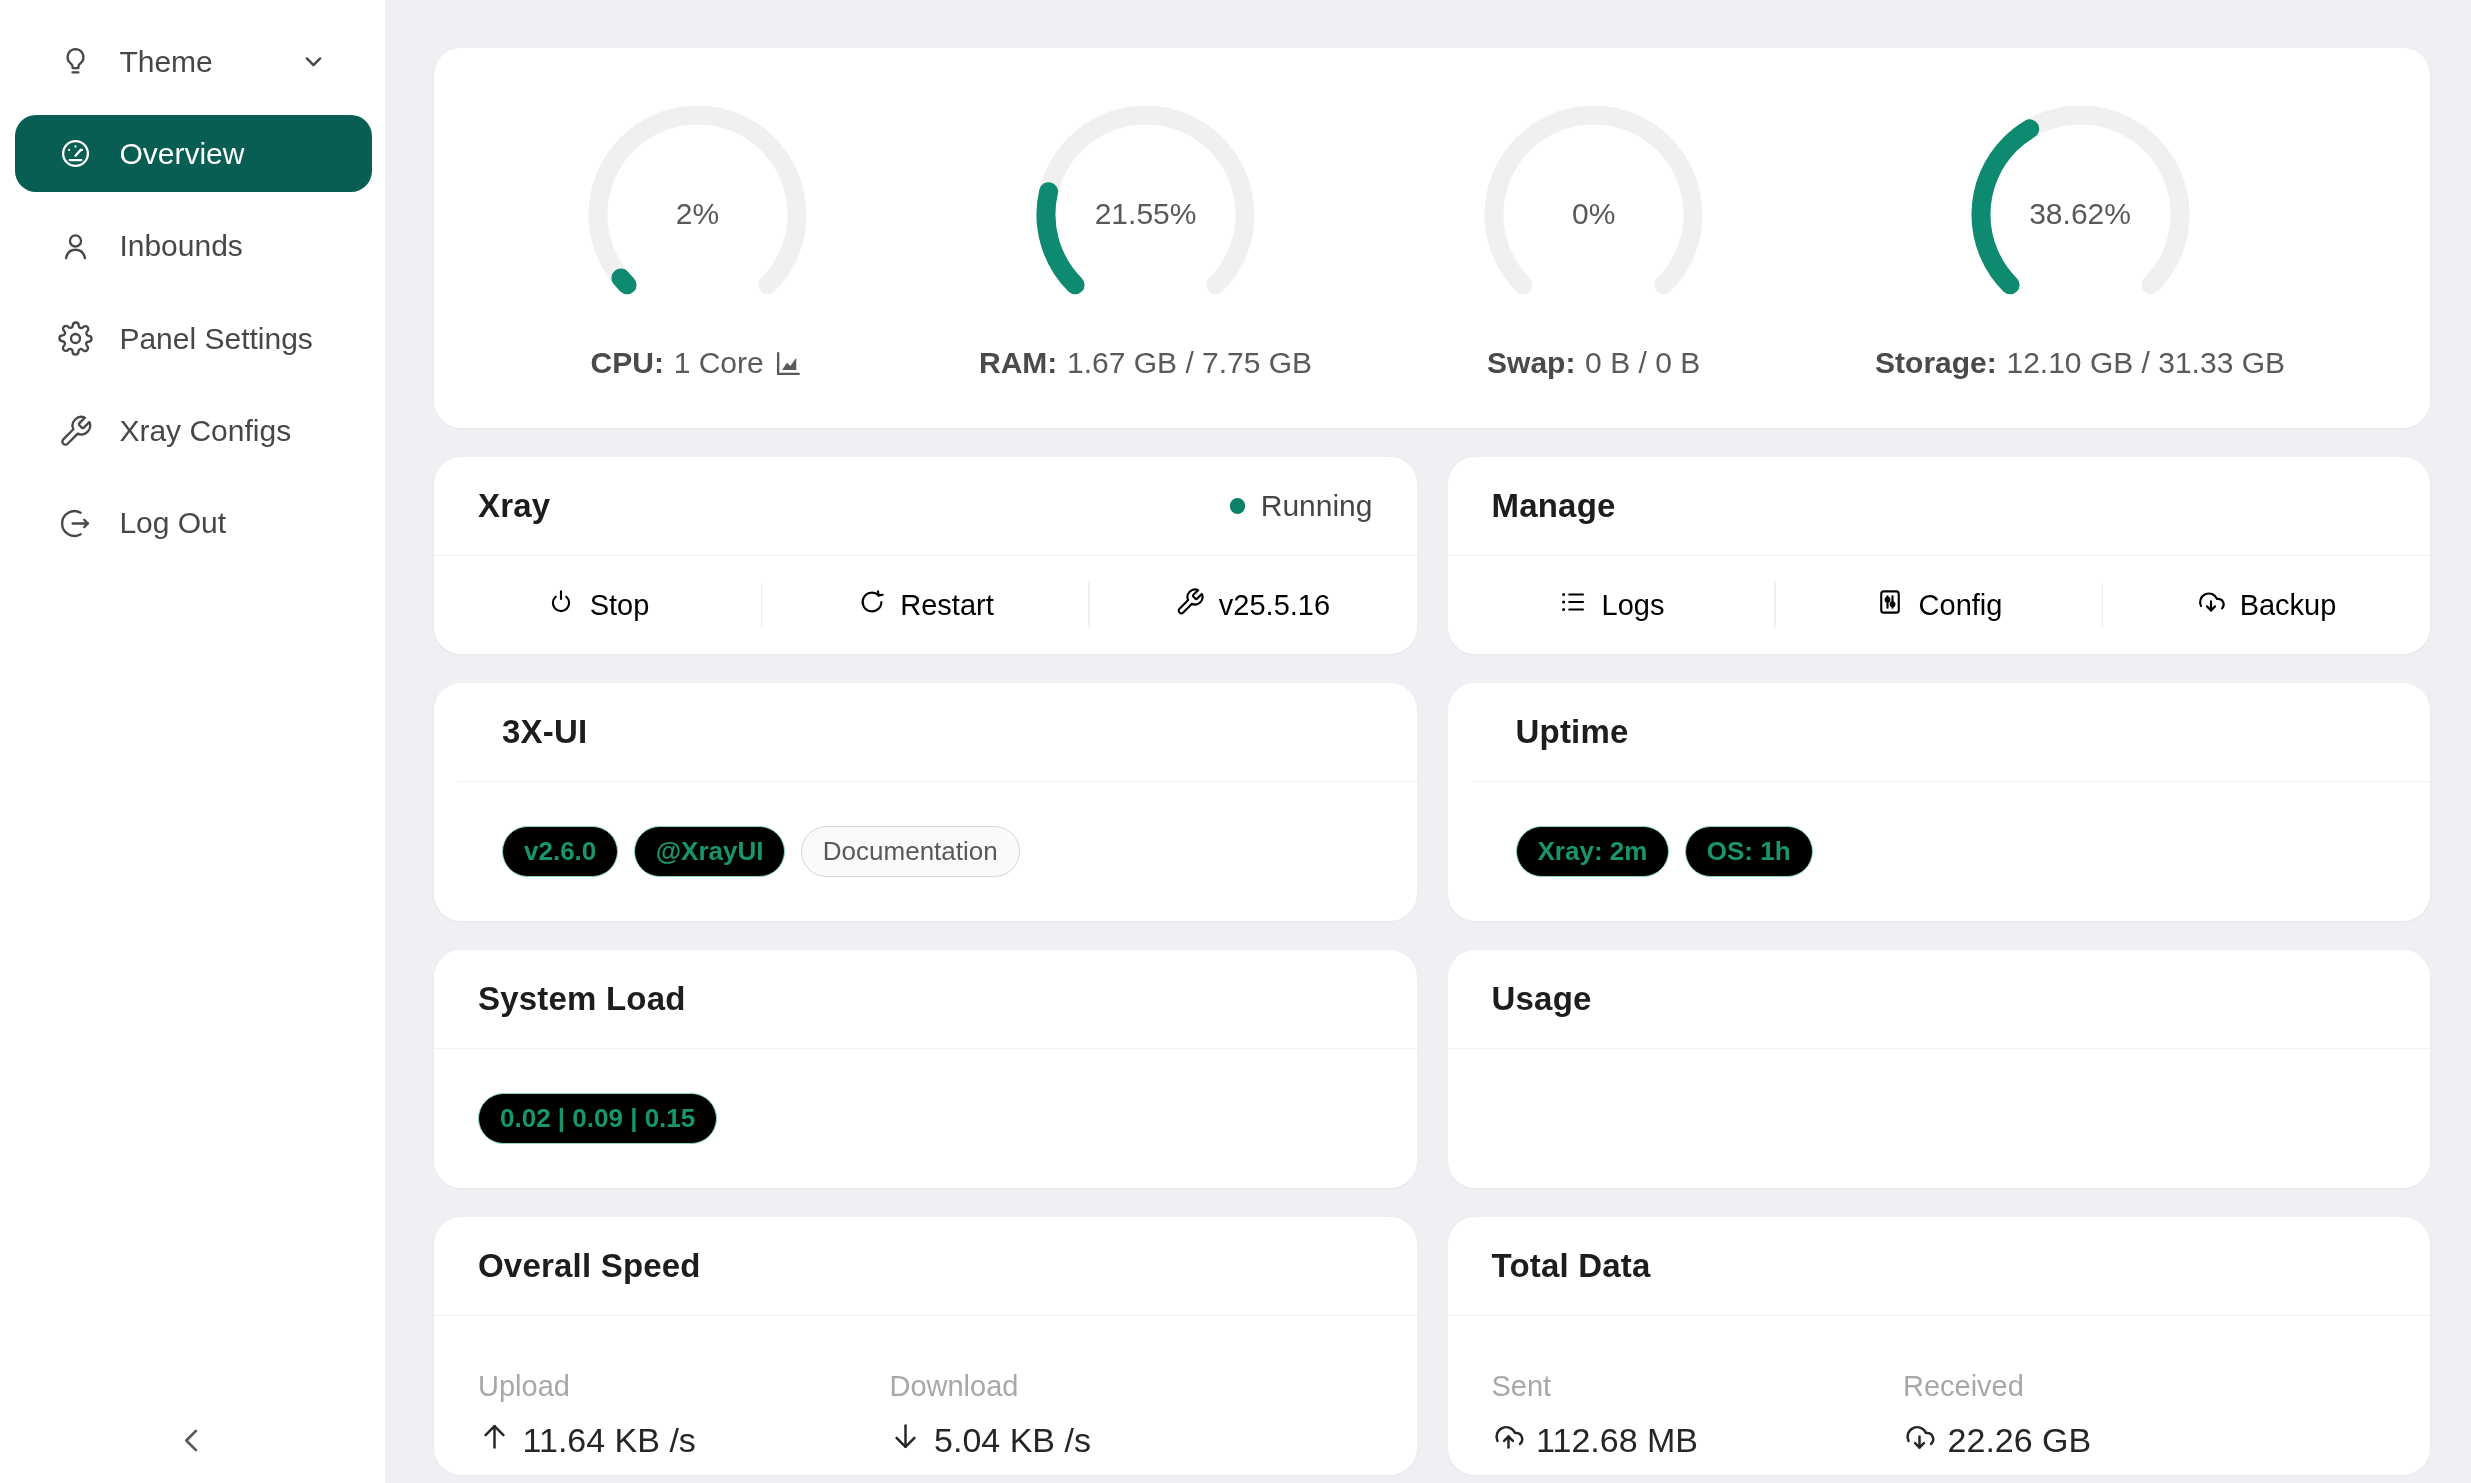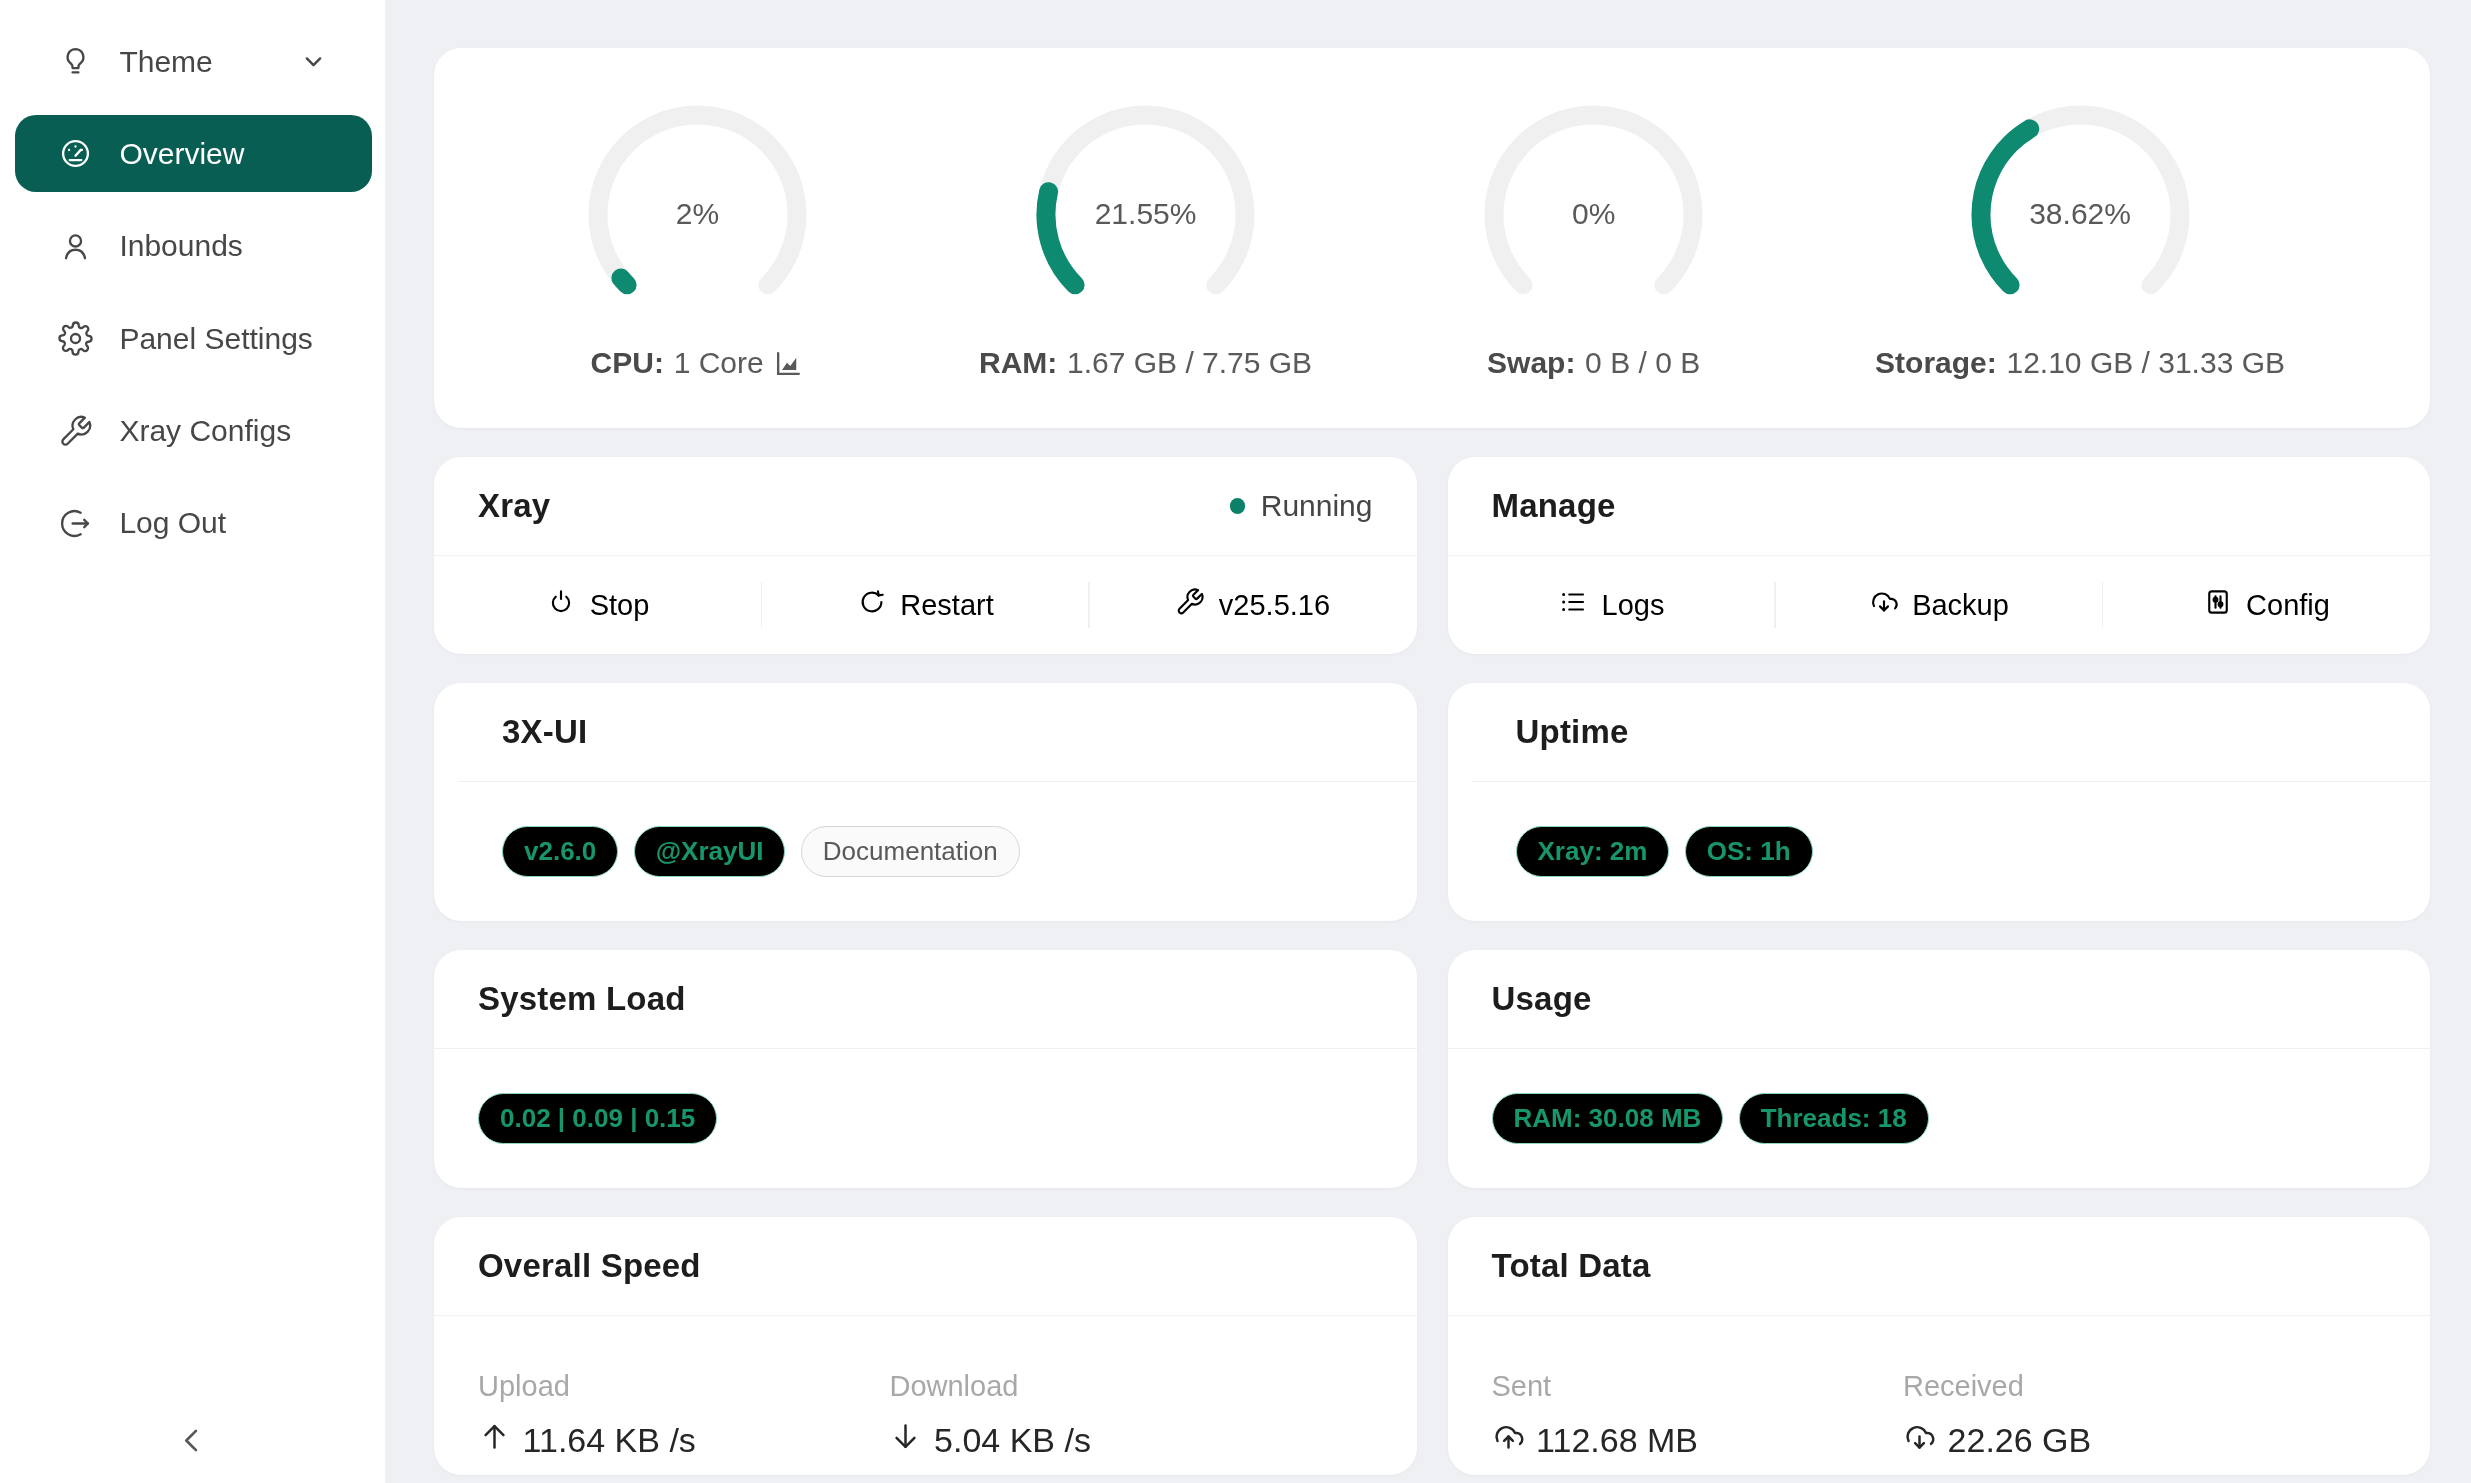--- a/index.html
+++ b/index.html
@@ -317,39 +317,39 @@
               <svg viewBox="0 0 24 24">
                   <path d="M9 6h11M9 12h11M9 18h11"></path>
                   <path d="M4.5 6h.01M4.5 12h.01M4.5 18h.01" stroke-width="2.4"></path>
                 </svg>
             </span>
             <span>Logs</span>
           </button>
           <button class="action">
             <span>
               <svg viewBox="0 0 24 24">
-                  <path d="M20.88 17.09A4.5 4.5 0 0 0 18 9.5h-1.26A7 7 0 1 0 4 15.29"></path>
-                  <polyline points="8.8 15.5 12 18.7 15.2 15.5"></polyline>
-                  <path d="M12 11.5v7.2"></path>
-                </svg>
-            </span>
-            <span>Backup</span>
-          </button>
-          <button class="action">
-            <span>
-              <svg viewBox="0 0 24 24">
                   <rect x="5" y="3.5" width="14" height="17" rx="2"></rect>
                   <path d="M10 7.5v9"></path>
                   <circle cx="10" cy="10.2" r="1.5"></circle>
                   <path d="M14 7.5v9"></path>
                   <circle cx="14" cy="13.8" r="1.5"></circle>
                 </svg>
             </span>
             <span>Config</span>
           </button>
+          <button class="action">
+            <span>
+              <svg viewBox="0 0 24 24">
+                  <path d="M20.88 17.09A4.5 4.5 0 0 0 18 9.5h-1.26A7 7 0 1 0 4 15.29"></path>
+                  <polyline points="8.8 15.5 12 18.7 15.2 15.5"></polyline>
+                  <path d="M12 11.5v7.2"></path>
+                </svg>
+            </span>
+            <span>Backup</span>
+          </button>
         </div>
       </section>
     </div>
 
     <div class="grid row3">
       <section class="card">
         <div class="card-head">
           <h2 class="card-title">3X-UI</h2>
         </div>
         <div class="card-body">
@@ -376,24 +376,20 @@
           <h2 class="card-title">System Load</h2>
         </div>
         <div class="card-body">
           <span class="badge green">0.02 | 0.09 | 0.15</span>
         </div>
       </section>
 
       <section class="card">
         <div class="card-head">
           <h2 class="card-title">Usage</h2>
-        </div>
-        <div class="card-body">
-          <span class="badge green">RAM: 30.08 MB</span>
-          <span class="badge green">Threads: 18</span>
         </div>
       </section>
     </div>
 
     <div class="grid row5">
       <section class="card">
         <div class="card-head">
           <h2 class="card-title">Overall Speed</h2>
         </div>
         <div class="metrics">

